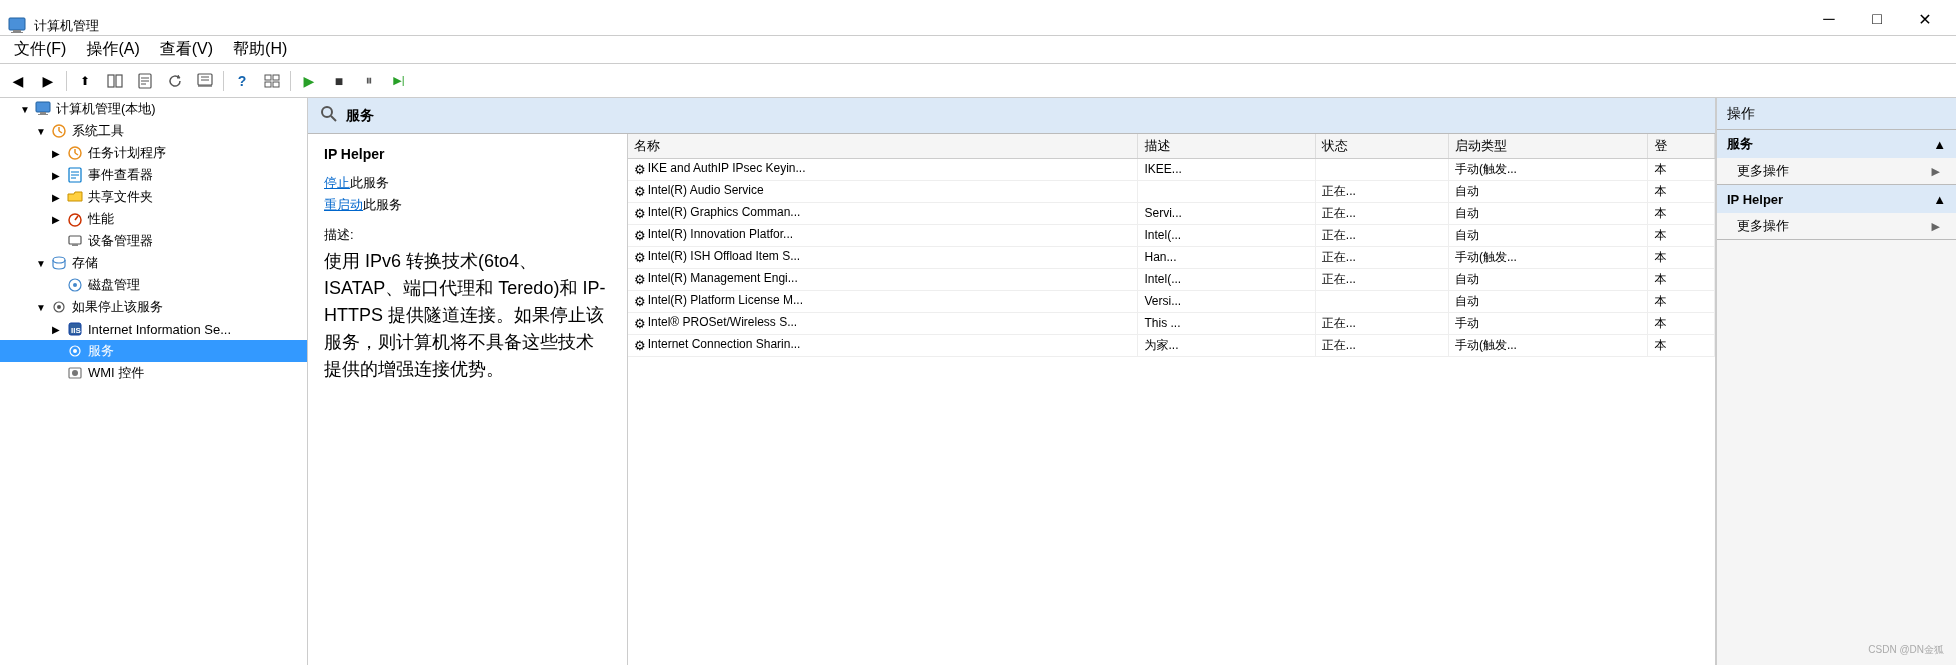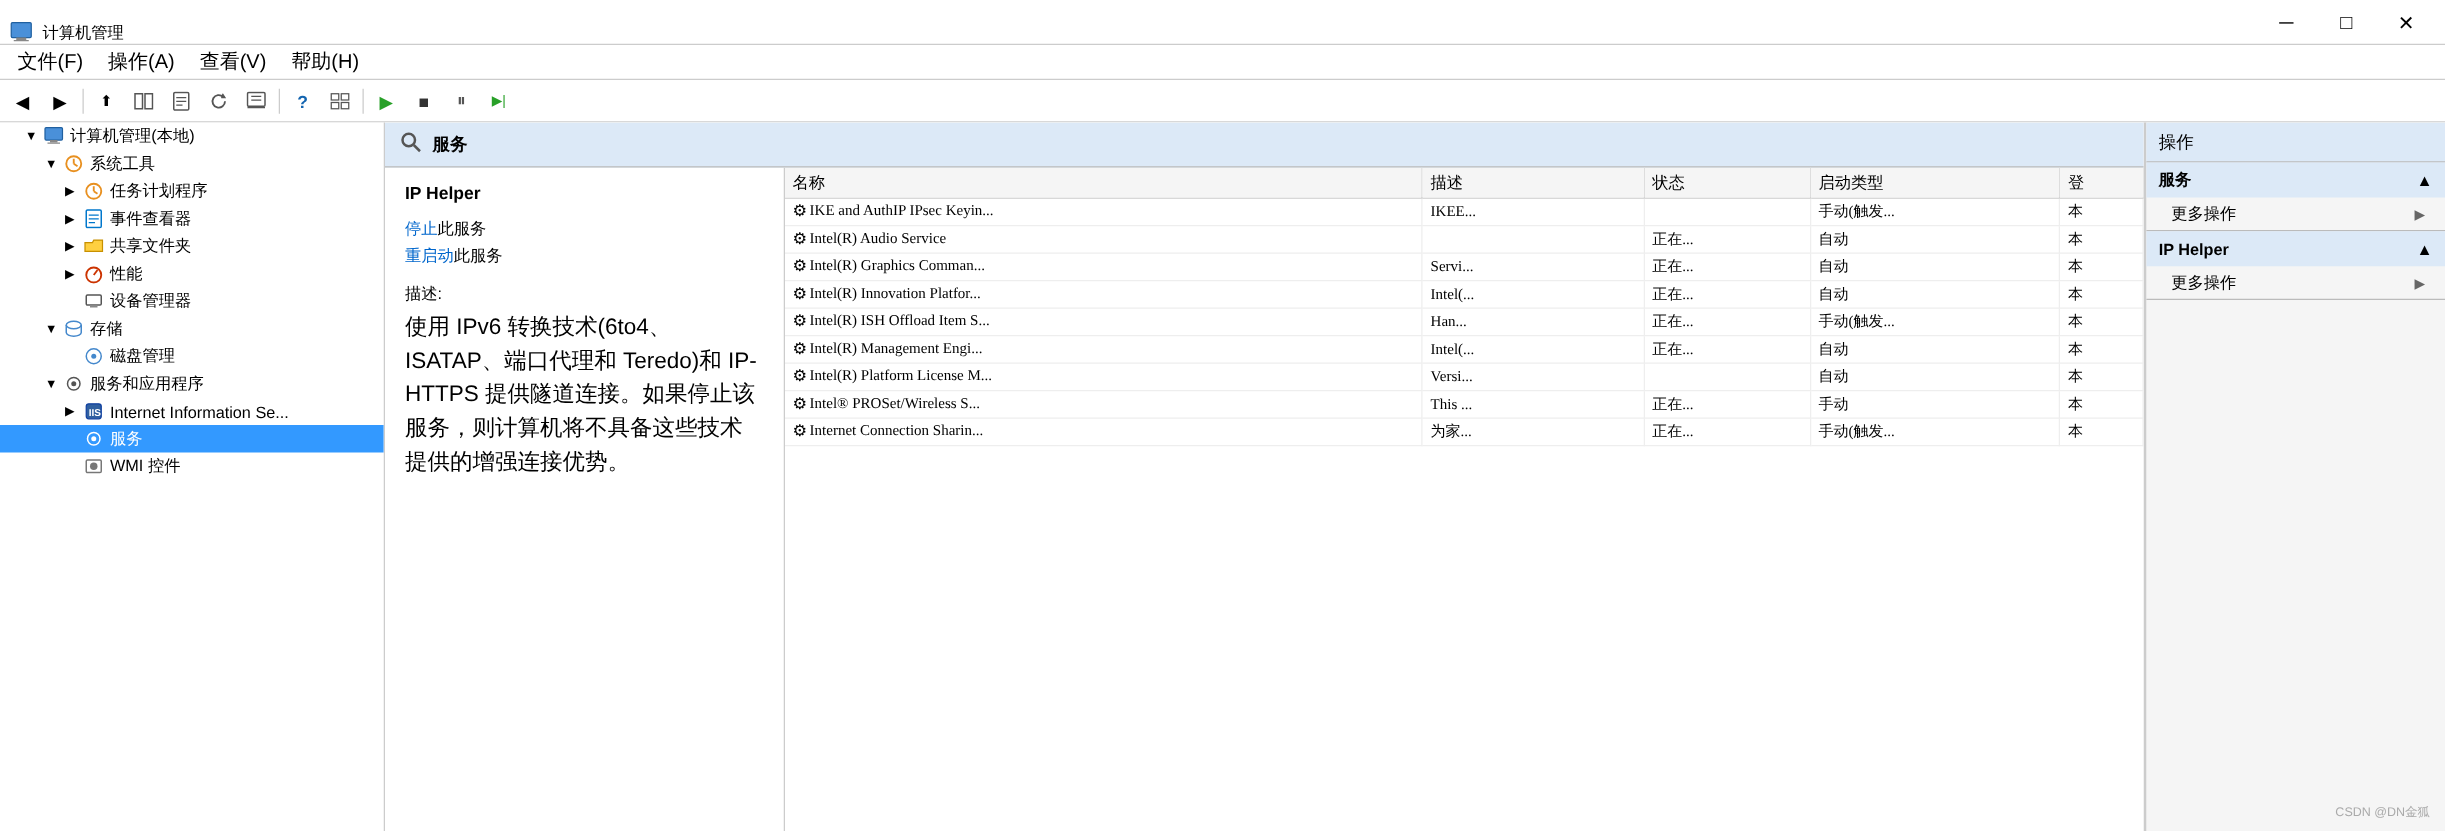--- a/index.html
+++ b/index.html
@@ -117,31 +117,30 @@
 
     
     .description-pane {
       width: 320px;
       padding: 12px 16px;
       border-right: 1px solid #ccc;
       overflow-y: auto;
       flex-shrink: 0;
     }
     .desc-service-name { font-weight: bold; font-size: 14px; margin-bottom: 12px; }
-    .desc-link { color: #0066cc; cursor: pointer; }
+    .desc-link { color: #0066cc; text-decoration: underline; cursor: pointer; }
     .desc-label { font-weight: normal; margin-top: 12px; margin-bottom: 4px; }
     .desc-text { font-size: 18px; line-height: 1.5; }
 
     
     .services-list {
       flex: 1;
       overflow-y: auto;
       overflow-x: hidden;
       position: relative;
-      font-family: Liberation Serif, serif;
     }
     .services-table {
       width: 100%;
       border-collapse: collapse;
     }
     .services-table th {
       background: #f5f5f5;
       border-bottom: 1px solid #ccc;
       border-right: 1px solid #ddd;
       padding: 2px 6px;
@@ -417,21 +416,21 @@
     <div class="tree-item">
       <span class="tree-indent"></span>
       <span class="tree-indent"></span>
       <span class="tree-arrow">▼</span>
       <span class="tree-icon">
         <svg width="16" height="16" viewBox="0 0 16 16">
             <circle cx="8" cy="8" r="5" fill="none" stroke="#555" stroke-width="1.2"></circle>
             <path d="M6 8a2 2 0 1 1 4 0 2 2 0 0 1-4 0" fill="#555"></path>
           </svg>
       </span>
-      <span class="tree-label">服务和应用程序</span>
+      <span class="tree-label">如果停止该服务</span>
     </div>
 
     <div class="tree-item">
       <span class="tree-indent"></span>
       <span class="tree-indent"></span>
       <span class="tree-indent"></span>
       <span class="tree-arrow">▶</span>
       <span class="tree-icon">
         <svg width="16" height="16" viewBox="0 0 16 16">
             <rect x="2" y="2" width="12" height="12" rx="2" fill="#3060a0" stroke="#1040a0" stroke-width="1"></rect>

